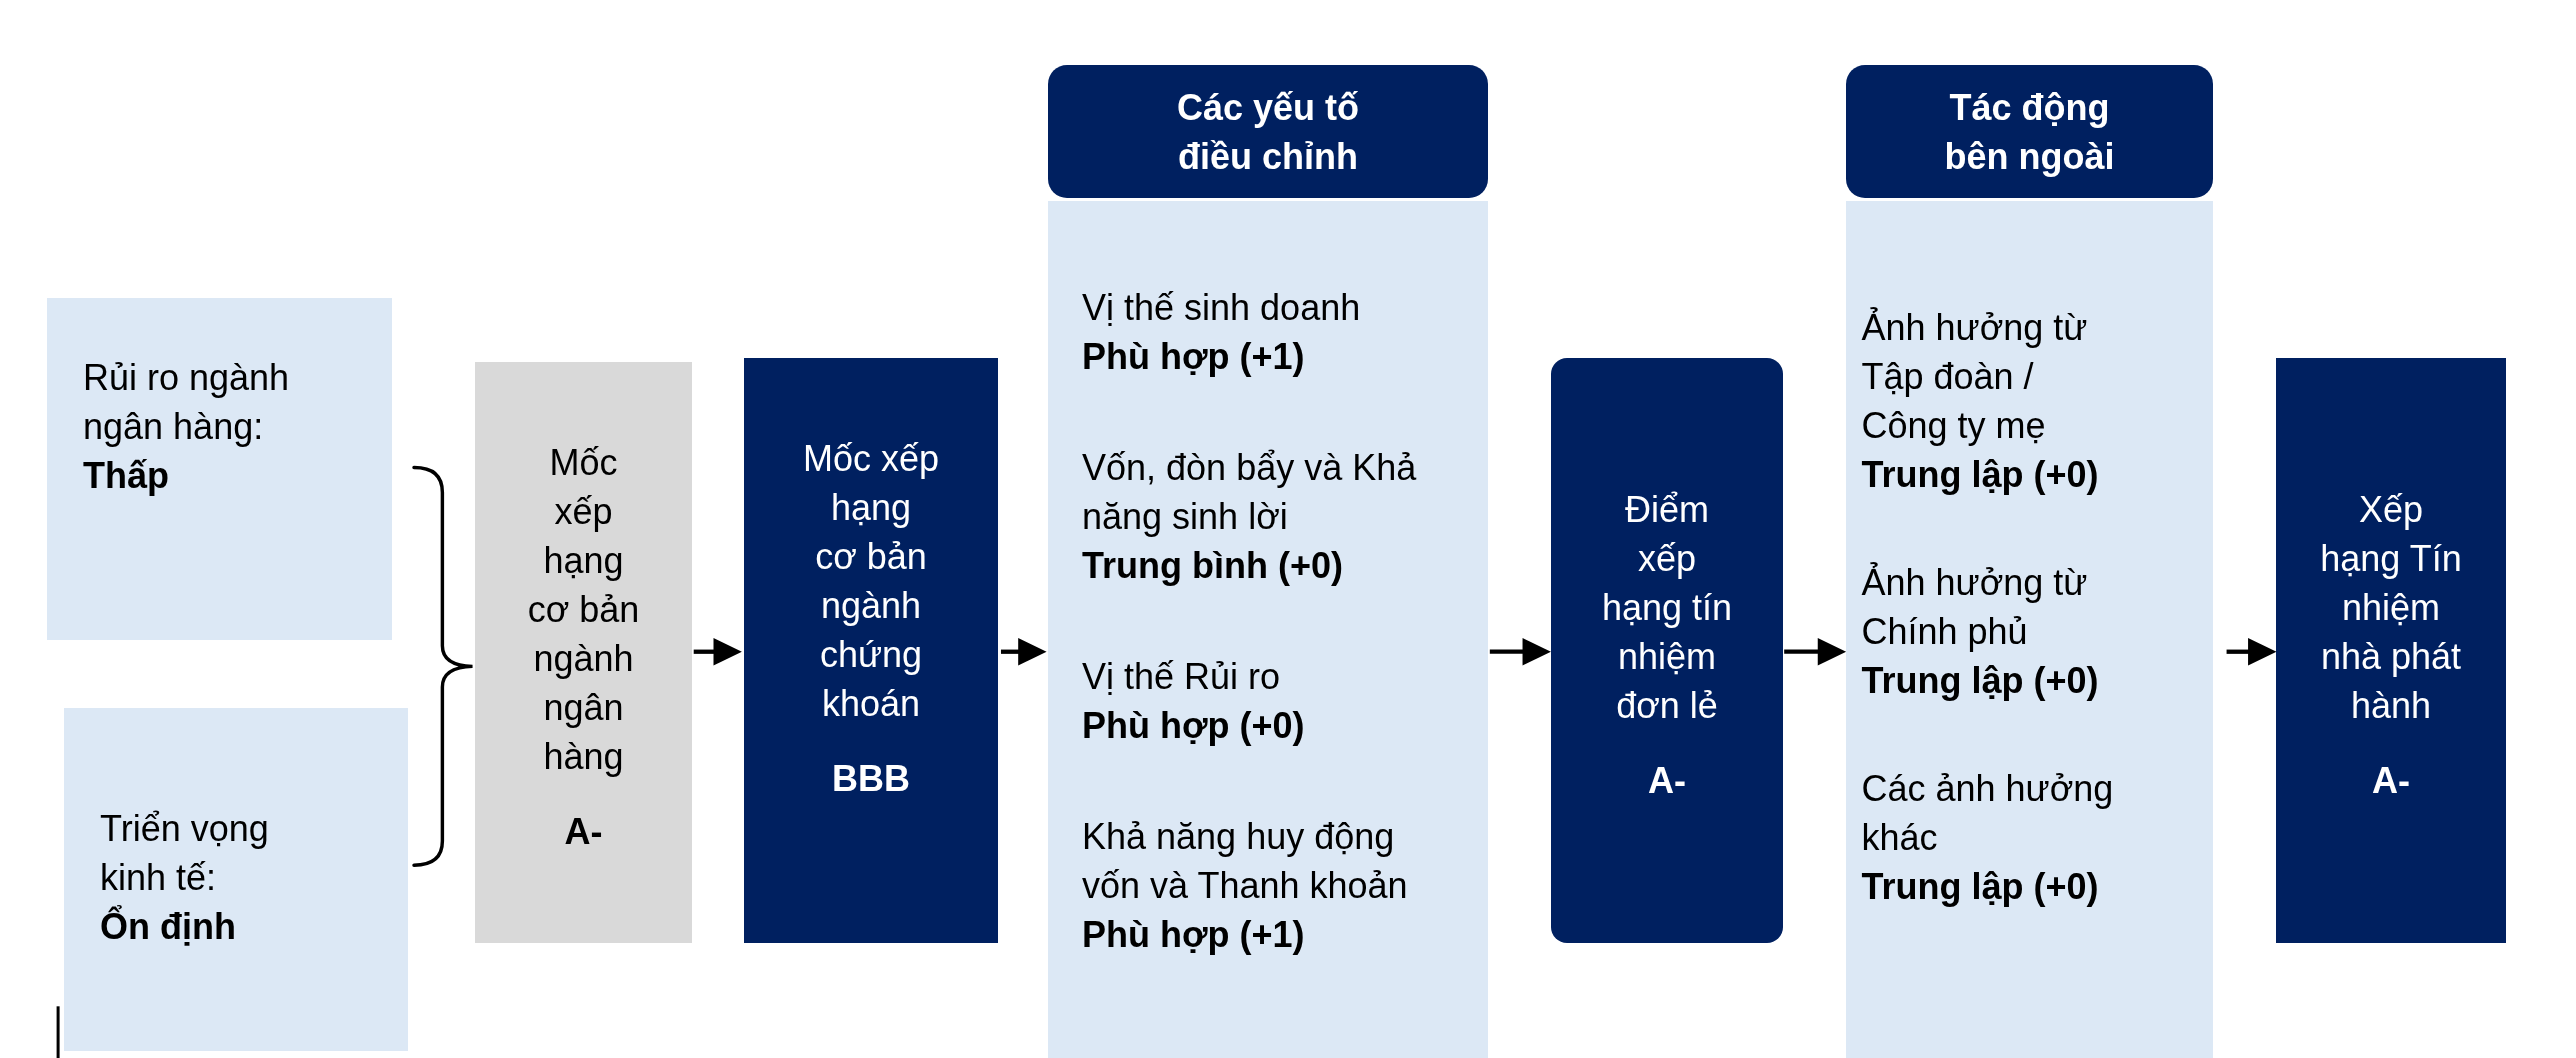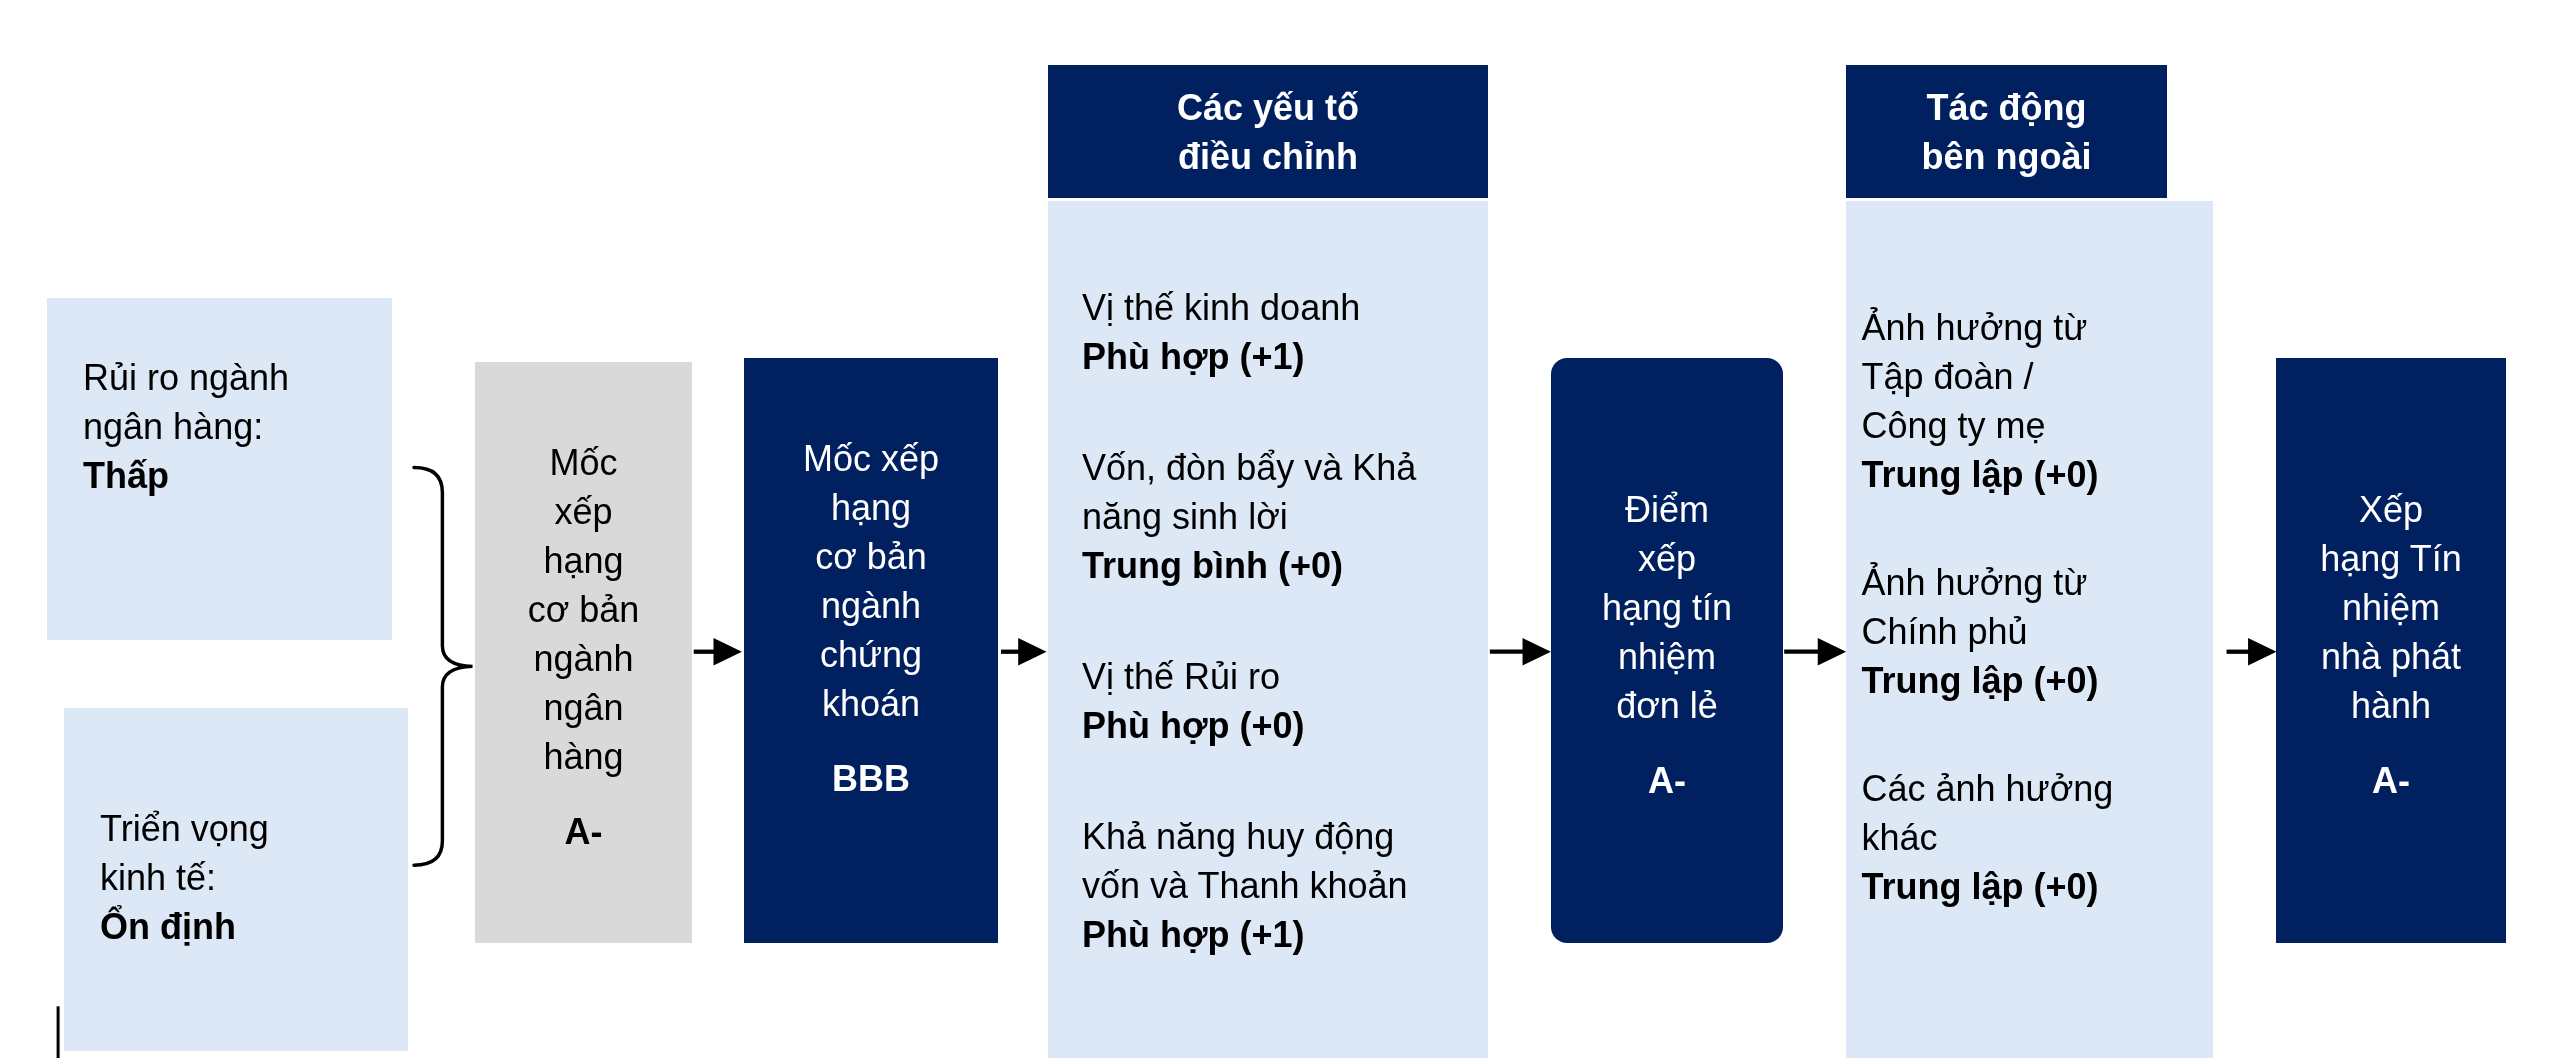--- a/index.html
+++ b/index.html
@@ -22,20 +22,21 @@
   .solid-box{box-sizing:border-box; display:flex; flex-direction:column; align-items:center; text-align:center;}
   .solid-box .lbl{white-space:pre-line;}
   .solid-box .val{font-weight:bold; margin-top:26px;}
   .gray-box{background:var(--gray); color:var(--ink);}
   .navy-box{background:var(--navy); color:#FFFFFF;}
   
   .col-header{
     background:var(--navy); color:#FFFFFF; font-weight:bold; text-align:center;
     display:flex; align-items:center; justify-content:center; white-space:pre-line;
     box-sizing:border-box;
+    border-radius:19px;
   }
   .col-body{
     background:var(--lightblue); box-sizing:border-box;
     display:flex; flex-direction:column;
   }
   .factor .flabel{white-space:pre-line;}
   .factor .fvalue{font-weight:bold;}
   svg{position:absolute; left:0; top:0; pointer-events:none;}
 </style>
 </head>
@@ -73,21 +74,21 @@
 ngành
 chứng
 khoán</div>
     <div class="val">BBB</div>
   </div>
 
   <div class="abs col-header" style="left:1048px; top:65px; width:440px; height:133px;">Các yếu tố
 điều chỉnh</div>
   <div class="abs col-body" style="left:1048px; top:201px; width:440px; height:857px; padding:82px 17px 0 34px; gap:62px;">
     <div class="factor">
-      <div class="flabel">Vị thế kinh doanh</div>
+      <div class="flabel">Vị thế sinh doanh</div>
       <div class="fvalue">Phù hợp (+1)</div>
     </div>
     <div class="factor">
       <div class="flabel">Vốn, đòn bẩy và Khả
 năng sinh lời</div>
       <div class="fvalue">Trung bình (+0)</div>
     </div>
     <div class="factor">
       <div class="flabel">Vị thế Rủi ro</div>
       <div class="fvalue">Phù hợp (+0)</div>
@@ -101,21 +102,21 @@
 
   <div class="abs solid-box navy-box" style="left:1551px; top:358px; width:232px; height:585px; padding-top:127px;border-radius:16px;">
     <div class="lbl">Điểm
 xếp
 hạng tín
 nhiệm
 đơn lẻ</div>
     <div class="val">A-</div>
   </div>
 
-  <div class="abs col-header" style="left:1846px; top:65px; width:321px; height:133px;">Tác động
+  <div class="abs col-header" style="left:1846px; top:65px; width:367px; height:133px;">Tác động
 bên ngoài</div>
   <div class="abs col-body" style="left:1846px; top:201px; width:367px; height:857px; padding:102px 8.6px 0 15.5px; gap:59px;">
     <div class="factor">
       <div class="flabel">Ảnh hưởng từ
 Tập đoàn /
 Công ty mẹ</div>
       <div class="fvalue">Trung lập (+0)</div>
     </div>
     <div class="factor">
       <div class="flabel">Ảnh hưởng từ

